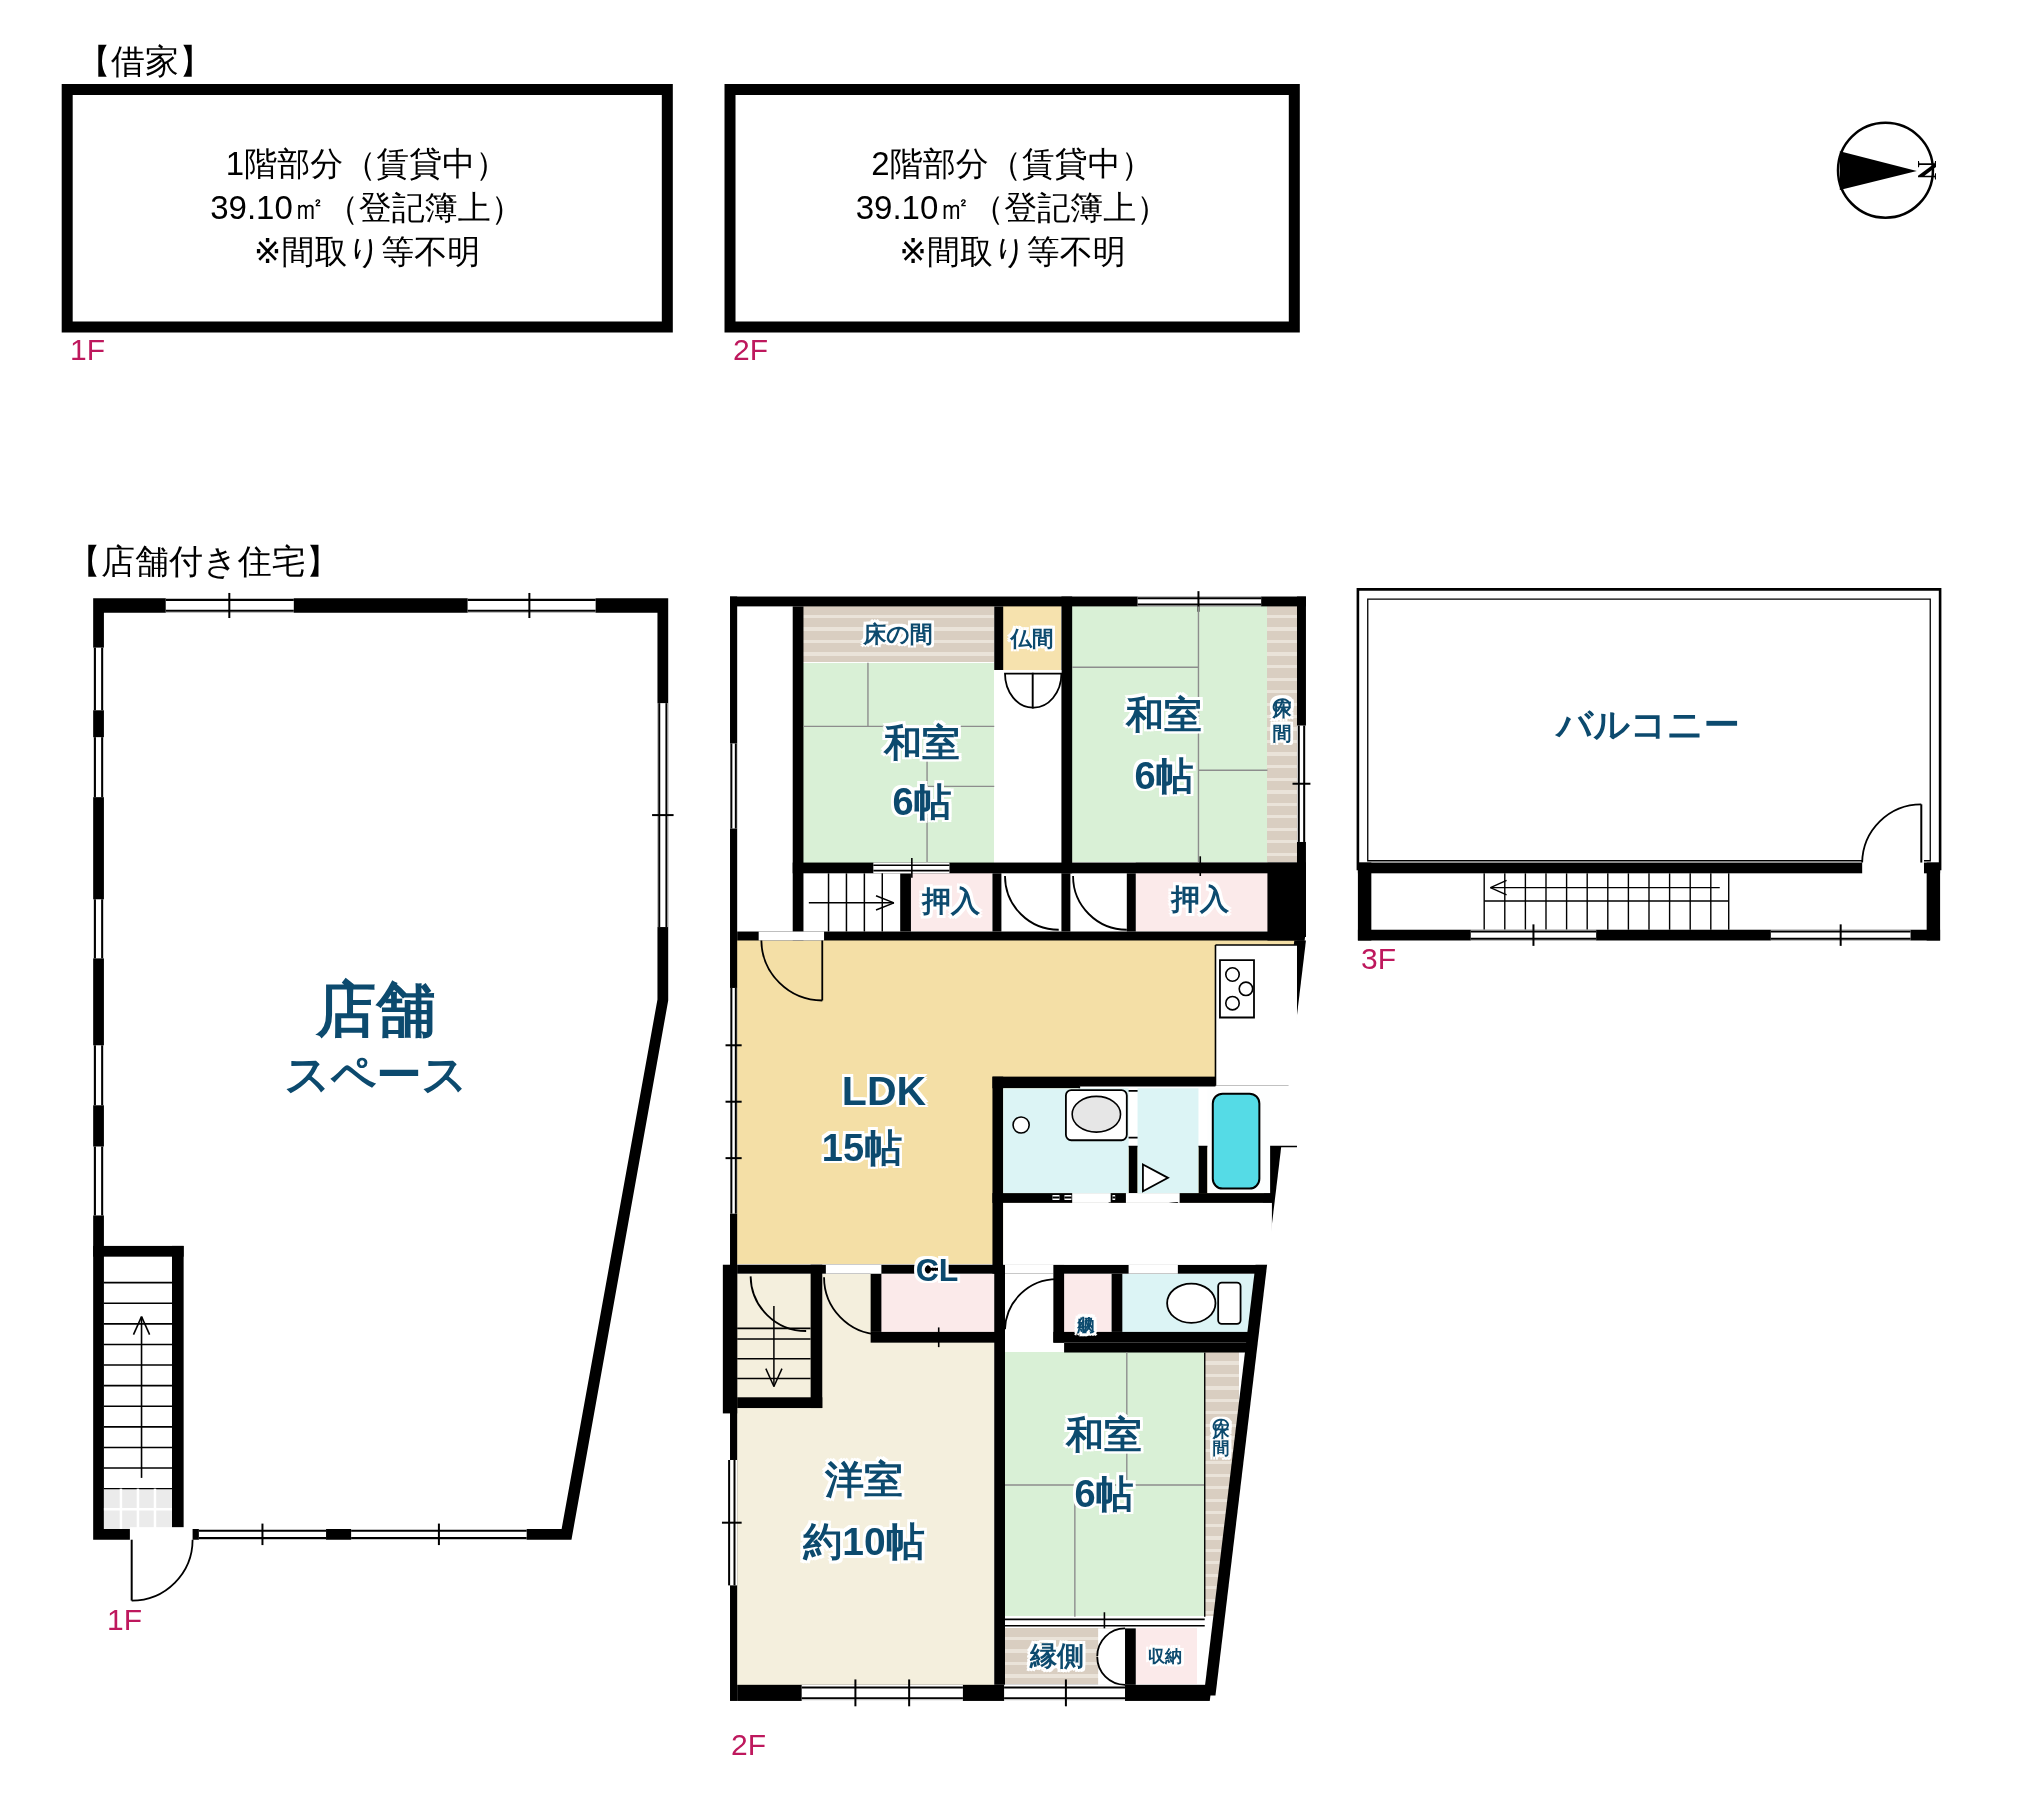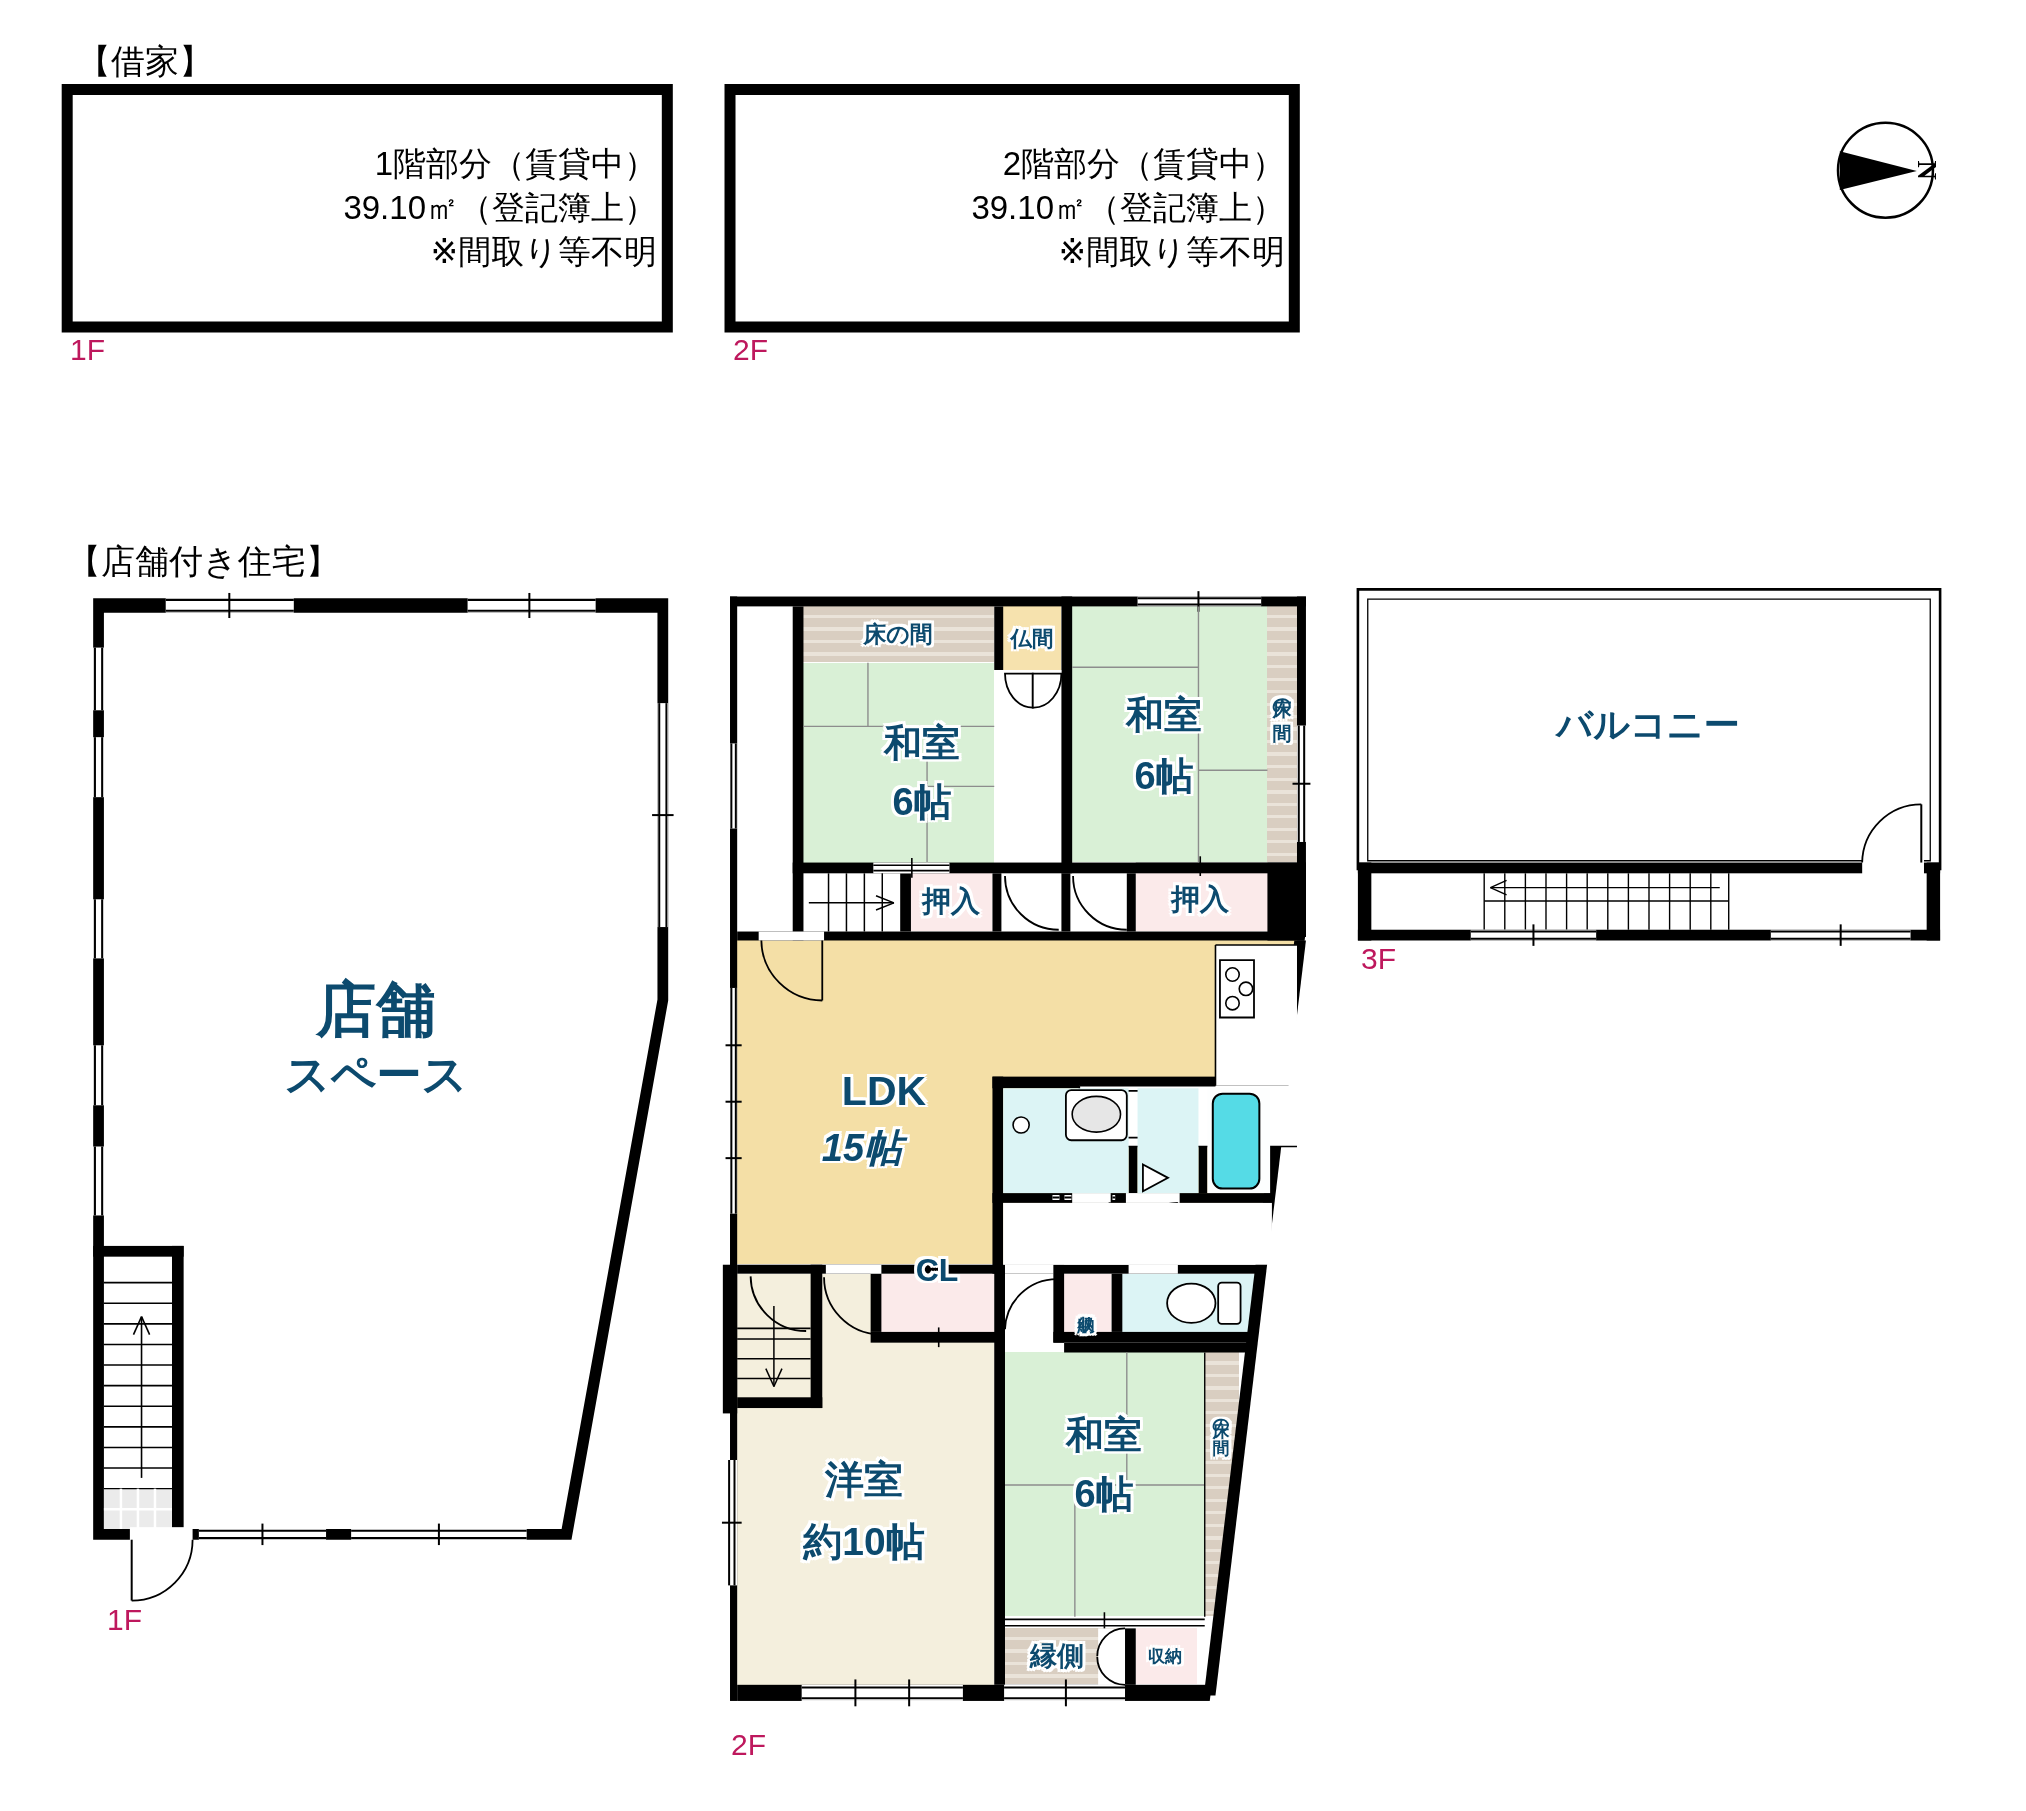--- a/index.html
+++ b/index.html
@@ -1,21 +1,21 @@
 <!DOCTYPE html>
 <html style="font-size:14.3px"><head>
 <meta charset="utf-8">
 <style>
   html,body{margin:0;padding:0;background:#fff;}
   body{font-family:"Liberation Sans","DejaVu Sans",sans-serif;}
   #canvas{position:relative;width:2027px;height:1812px;background:#fff;overflow:hidden;}
   .fill{position:absolute;}
   .heading{position:absolute;font-size:34px;font-weight:500;color:#000;white-space:nowrap;}
   .floorlbl{position:absolute;font-size:30px;color:#be185d;white-space:nowrap;}
-  .boxtext{position:absolute;display:flex;flex-direction:column;justify-content:center;align-items:flex-end;text-align:center;font-size:33px;line-height:1.34;color:#000;}
+  .boxtext{position:absolute;display:flex;flex-direction:column;justify-content:center;align-items:center;text-align:center;font-size:33px;line-height:1.34;color:#000;}
   .rlabel{position:absolute;transform:translate(-50%,-50%);font-weight:bold;color:#0c4a6e;white-space:nowrap;text-align:center;
     text-shadow:-2.7px -2.7px 0 #fff,2.7px -2.7px 0 #fff,-2.7px 2.7px 0 #fff,2.7px 2.7px 0 #fff,-2.7px 0 0 #fff,2.7px 0 0 #fff,0 -2.7px 0 #fff,0 2.7px 0 #fff;}
   .vert{writing-mode:vertical-rl;text-orientation:upright;letter-spacing:1.8px;}
   .stripes{background:repeating-linear-gradient(to bottom,#d9cec1 0 9px,#eae3d9 9px 12.5px);}
   svg{position:absolute;left:0;top:0;pointer-events:none;}
   svg *{vector-effect:non-scaling-stroke;}
 </style>
 </head>
 <body>
 
@@ -406,21 +406,21 @@
   <div class="rlabel" style="left:898px;top:634px;font-size:23px;">床の間</div>
   <div class="rlabel" style="left:1032px;top:638px;font-size:21.5px;">仏間</div>
   <div class="rlabel" style="left:922px;top:743px;font-size:38px;">和室</div>
   <div class="rlabel" style="left:922px;top:802px;font-size:38px;">6帖</div>
   <div class="rlabel" style="left:1164px;top:715px;font-size:38px;">和室</div>
   <div class="rlabel" style="left:1164px;top:776px;font-size:38px;">6帖</div>
   <div class="rlabel vert" style="left:1282px;top:697px;font-size:19px;">床の間</div>
   <div class="rlabel" style="left:951px;top:902px;font-size:29px;">押入</div>
   <div class="rlabel" style="left:1200px;top:900px;font-size:29px;">押入</div>
   <div class="rlabel" style="left:862px;top:1091px;font-size:41px;margin-left:22px;">LDK</div>
-  <div class="rlabel" style="left:862px;top:1148px;font-size:38px;font-style:italic;">15帖</div>
+  <div class="rlabel" style="left:862px;top:1148px;font-size:38px;">15帖</div>
   <div class="rlabel" style="left:937px;top:1270px;font-size:32px;">CL</div>
   <div class="rlabel vert" style="left:1086px;top:1302px;font-size:17px;letter-spacing:0;">収納</div>
   <div class="rlabel" style="left:1104px;top:1435px;font-size:38px;">和室</div>
   <div class="rlabel" style="left:1104px;top:1494px;font-size:38px;">6帖</div>
   <div class="rlabel vert" style="left:1221px;top:1417px;font-size:17px;letter-spacing:0;">床の間</div>
   <div class="rlabel" style="left:864px;top:1480px;font-size:39px;">洋室</div>
   <div class="rlabel" style="left:864px;top:1542px;font-size:39px;">約10帖</div>
   <div class="rlabel" style="left:1057px;top:1656px;font-size:27px;">縁側</div>
   <div class="rlabel" style="left:1165px;top:1656px;font-size:17px;">収納</div>
   <div class="floorlbl" style="left:731px;top:1728px;">2F</div>

